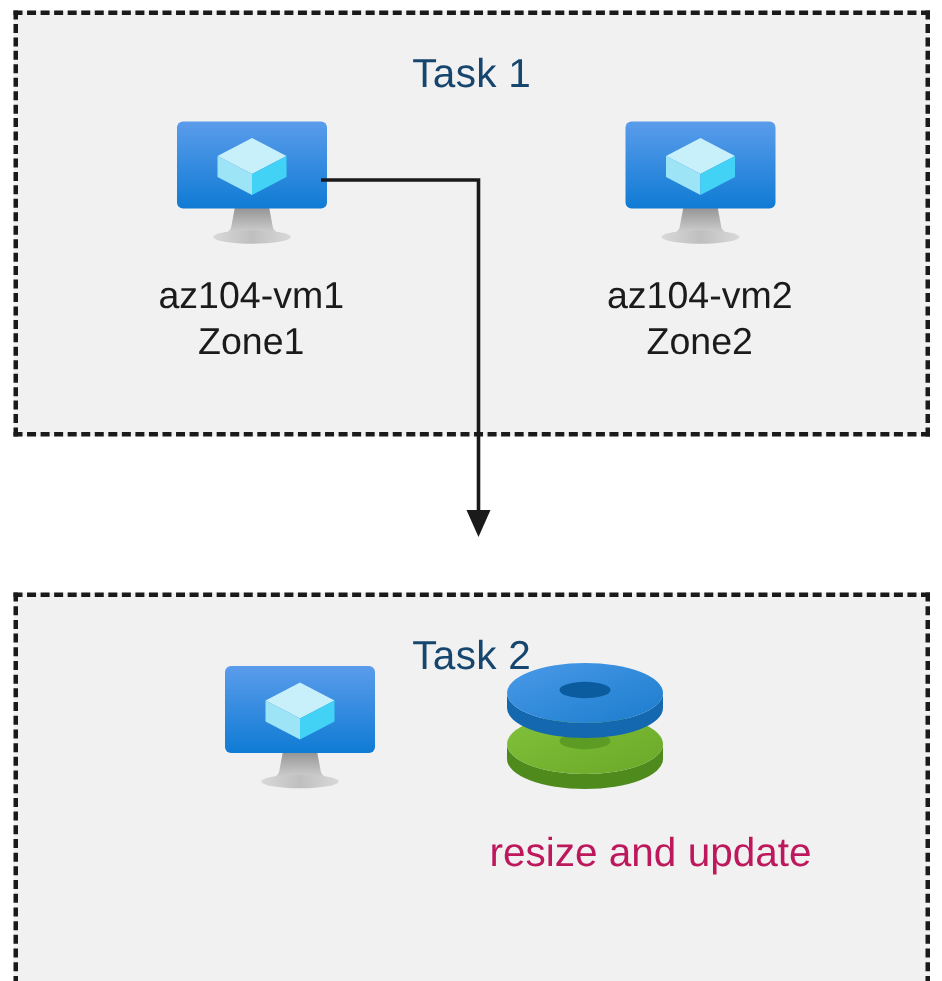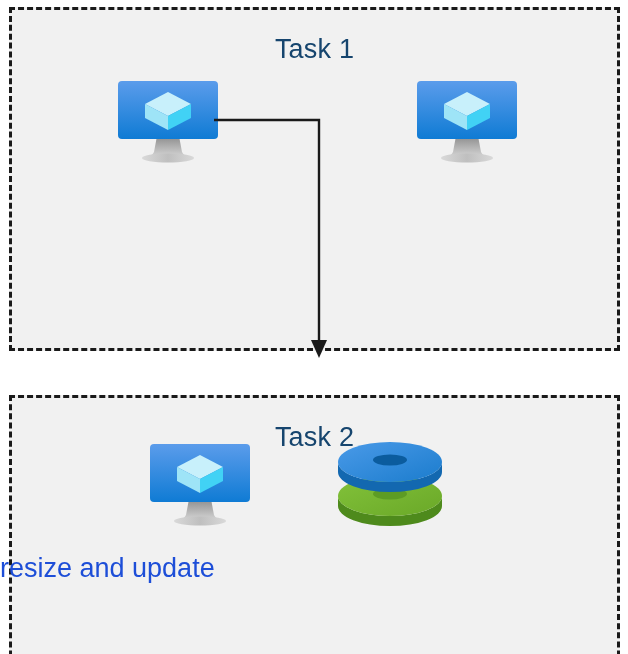--- a/index.html
+++ b/index.html
@@ -26,21 +26,21 @@
   .task-box {
     position: absolute;
     background: #f1f1f1;
     border: 3px dashed #1a1a1a;
     box-sizing: border-box;
   }
   #task1-box {
     left: 9px;
     top: 7px;
     width: 611px;
-    height: 344px;
+    height: 284px;
     text-decoration: underline;
   }
   #task2-box {
     left: 9px;
     top: 358px;
     width: 611px;
     height: 289px;
     margin-top: 37px;
   }
 
@@ -89,23 +89,23 @@
     width: 120px;
     height: 95px;
   }
 
   
   #task2-caption {
     position: absolute;
     left: 0;
     top: 553px;
     width: 541px;
-    text-align: left;
+    text-align: right;
     font-size: 27px;
-    color: #1d4ed8;
+    color: #be185d;
     white-space: nowrap;
   }
 
   
   #connector-svg {
     position: absolute;
     left: 0; top: 0;
     width: 628px;
     height: 654px;
     pointer-events: none;
@@ -144,20 +144,22 @@
 
         <rect x="5" y="3" width="100" height="58" rx="4" ry="4" fill="url(#scr1)"></rect>
 
         <g>
           <polygon points="55,14 78,26 55,38 32,26" fill="#c8f0fb"></polygon>
           <polygon points="32,26 55,38 55,52 32,40" fill="#9ee4f7"></polygon>
           <polygon points="78,26 55,38 55,52 78,40" fill="#41d2f5"></polygon>
         </g>
       </svg>
     </div>
+    <div class="vm-label">az104-vm1
+Zone1</div>
   </div>
 
   <div class="vm-group" id="vm2-group">
     <div class="vm-icon-wrap">
       <svg width="110" height="88" viewBox="0 0 110 88" xmlns="http://www.w3.org/2000/svg">
         <defs>
           <linearGradient id="scr2" x1="0" y1="0" x2="0" y2="1">
             <stop offset="0%" stop-color="#5b9ceb"></stop>
             <stop offset="100%" stop-color="#0f7bd4"></stop>
           </linearGradient>
@@ -174,20 +176,22 @@
         <path d="M44 58 L66 58 L69 74 Q71 78 78 80 L32 80 Q39 78 41 74 Z" fill="url(#stand2)"></path>
         <ellipse cx="55" cy="80" rx="26" ry="4.5" fill="url(#base2)"></ellipse>
         <rect x="5" y="3" width="100" height="58" rx="4" ry="4" fill="url(#scr2)"></rect>
         <g>
           <polygon points="55,14 78,26 55,38 32,26" fill="#c8f0fb"></polygon>
           <polygon points="32,26 55,38 55,52 32,40" fill="#9ee4f7"></polygon>
           <polygon points="78,26 55,38 55,52 78,40" fill="#41d2f5"></polygon>
         </g>
       </svg>
     </div>
+    <div class="vm-label">az104-vm2
+Zone2</div>
   </div>
 
   <div class="task-box" id="task2-box">
     <div class="task-title" id="task2-title">Task 2</div>
   </div>
 
   <div class="vm-group" id="vm3-group">
     <div class="vm-icon-wrap">
       <svg width="110" height="88" viewBox="0 0 110 88" xmlns="http://www.w3.org/2000/svg">
         <defs>

